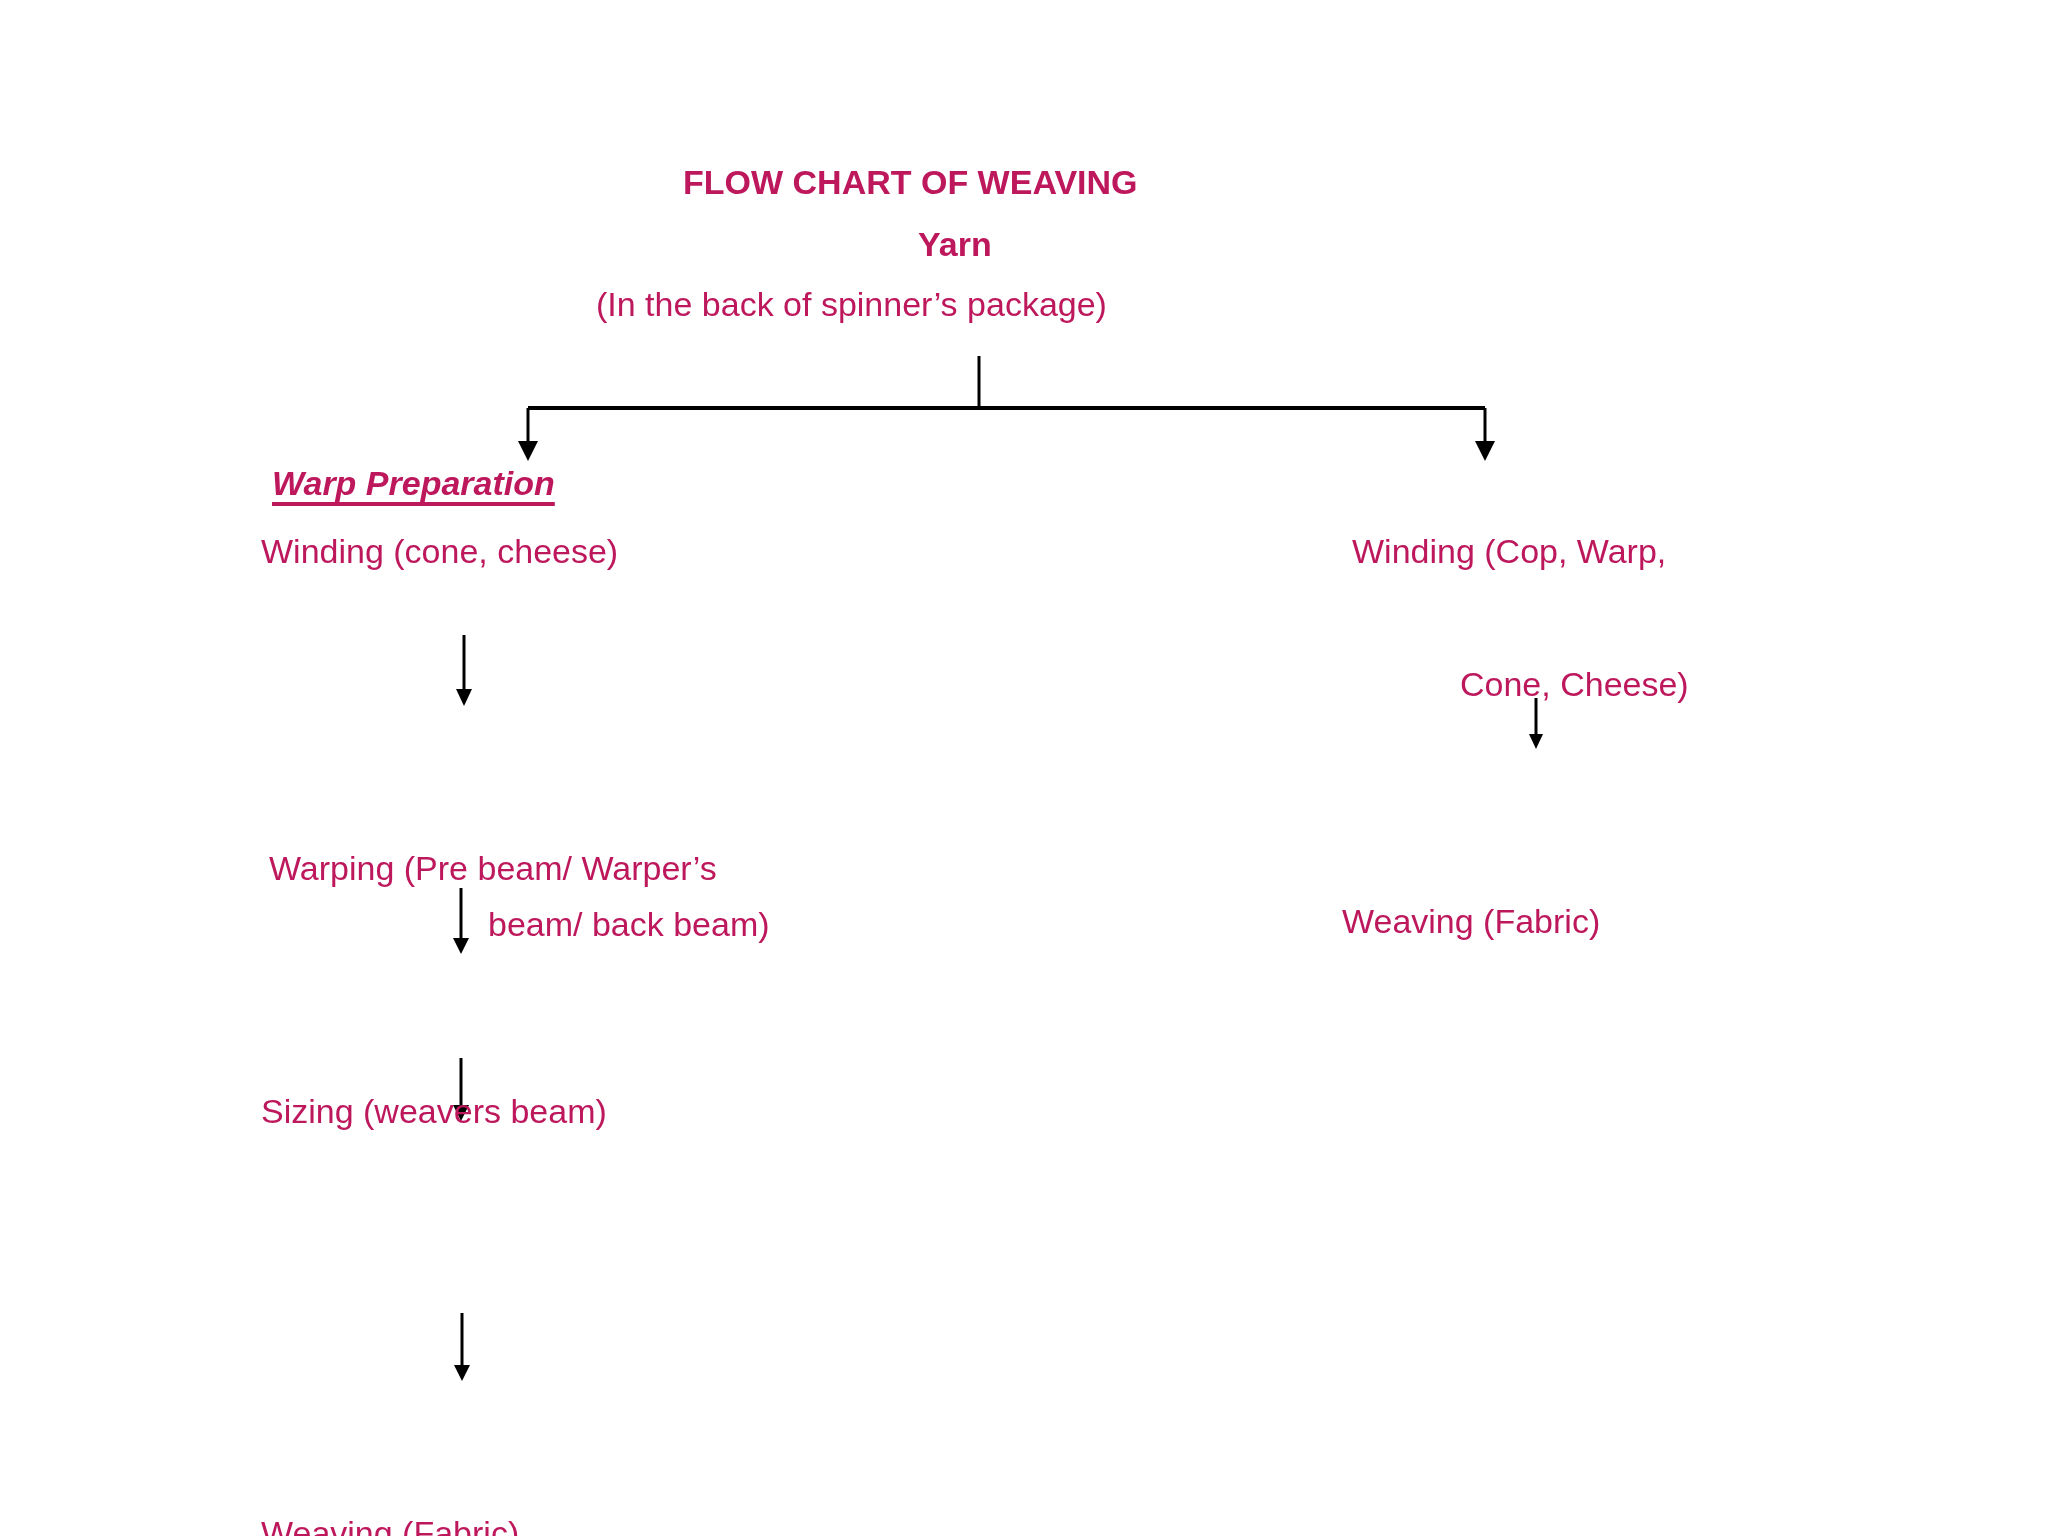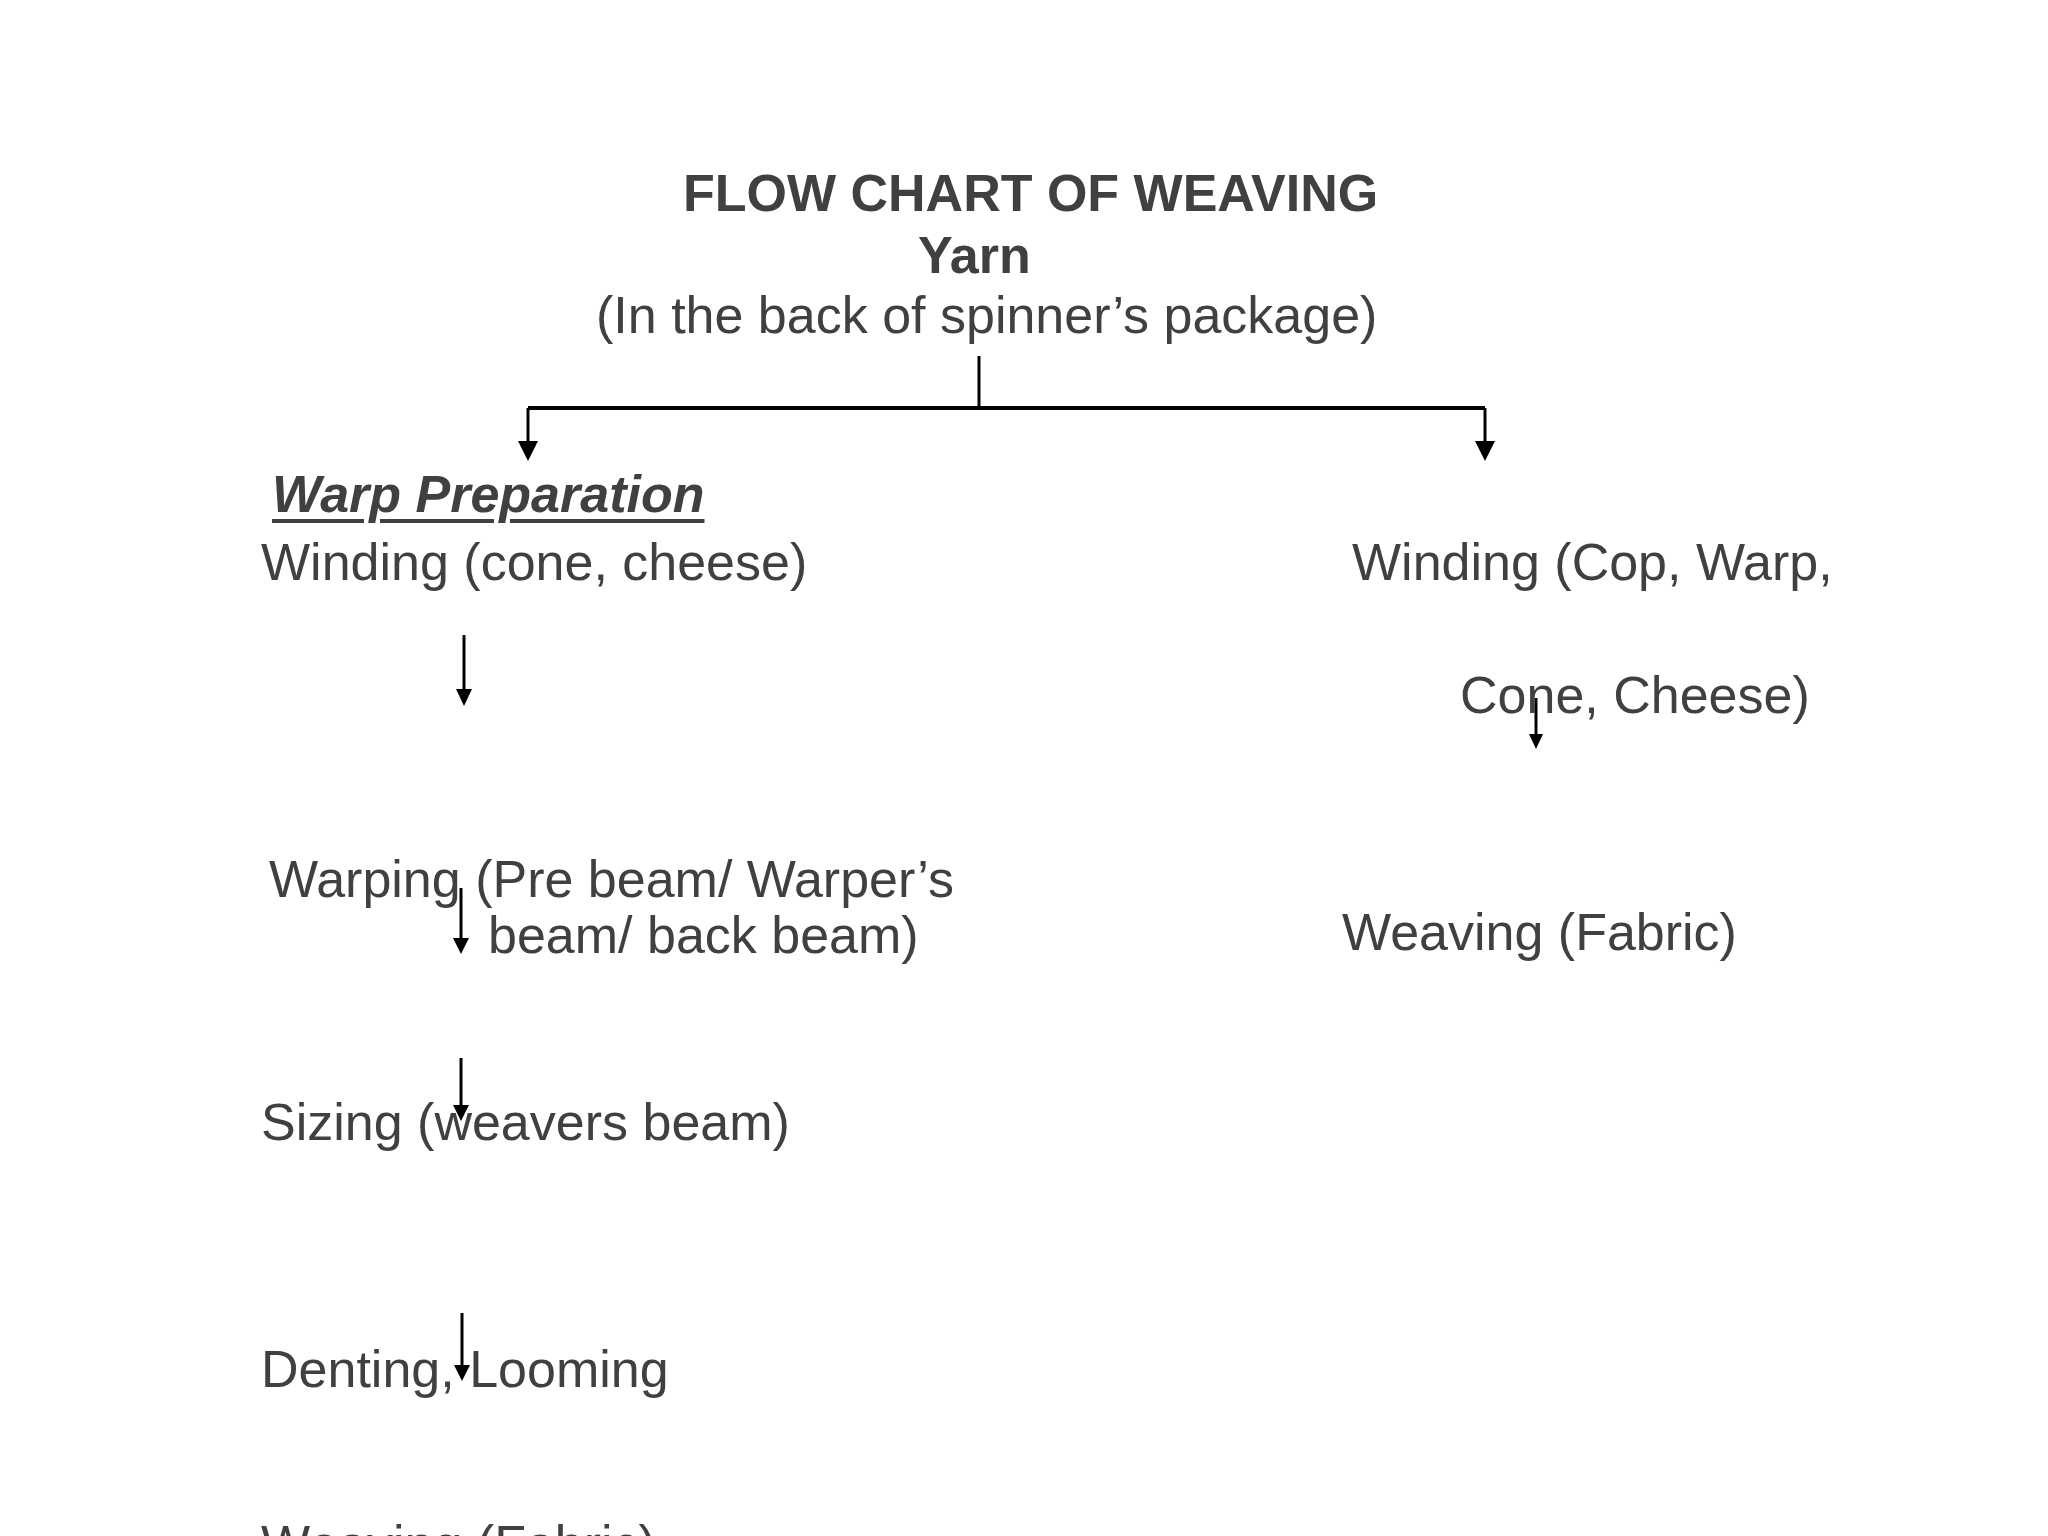--- a/index.html
+++ b/index.html
@@ -12,23 +12,23 @@
     width: 2048px;
     height: 1536px;
     background: #ffffff;
     overflow: hidden;
     font-family: "Liberation Sans", sans-serif;
     color: #000000;
   }
   .t {
     position: absolute;
     white-space: nowrap;
-    font-size: 52px;
+    font-size: 34px;
     line-height: 1.2;
-    color: #404040;
+    color: #be185d;
   }
   .b { font-weight: bold; }
   .u {
     text-decoration: underline;
     text-decoration-thickness: 4px;
     text-underline-offset: 7px;
   }
   .connectors {
     position: absolute;
     left: 0;
@@ -68,20 +68,19 @@
       <polygon points="462,1381 454,1365 470,1365"></polygon>
       <polygon points="1536,749 1529,734 1543,734"></polygon>
     </g>
   </svg>
 
   <div class="t b u" style="left:272px; top:463px;font-style:italic;">Warp Preparation</div>
   <div class="t" style="left:261px; top:531px;">Winding (cone, cheese)</div>
   <div class="t" style="left:261px; top:848px;margin-left:8px;">Warping (Pre beam/ Warper’s</div>
   <div class="t" style="left:488px; top:904px;">beam/ back beam)</div>
   <div class="t" style="left:261px; top:1091px;">Sizing (weavers beam)</div>
-  <div class="t" style="left:261px; top:1338px;">Denting, Looming</div>
   <div class="t" style="left:261px; top:1513px;">Weaving (Fabric)</div>
 
   <div class="t" style="left:1352px; top:531px;">Winding (Cop, Warp,</div>
   <div class="t" style="left:1420px; top:664px;margin-left:40px;">Cone, Cheese)</div>
   <div class="t" style="left:1342px; top:901px;">Weaving (Fabric)</div>
 
 </div>
 
 </body></html>

